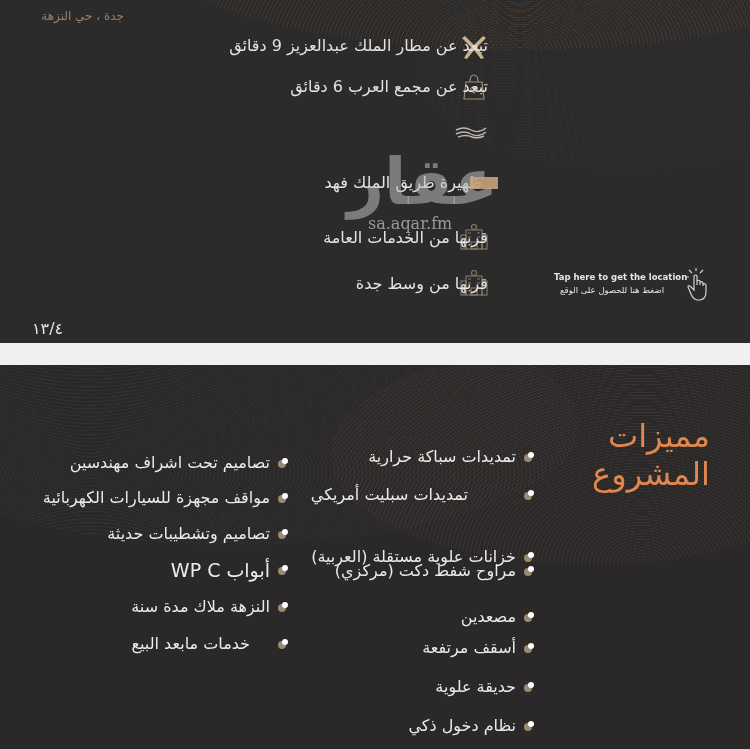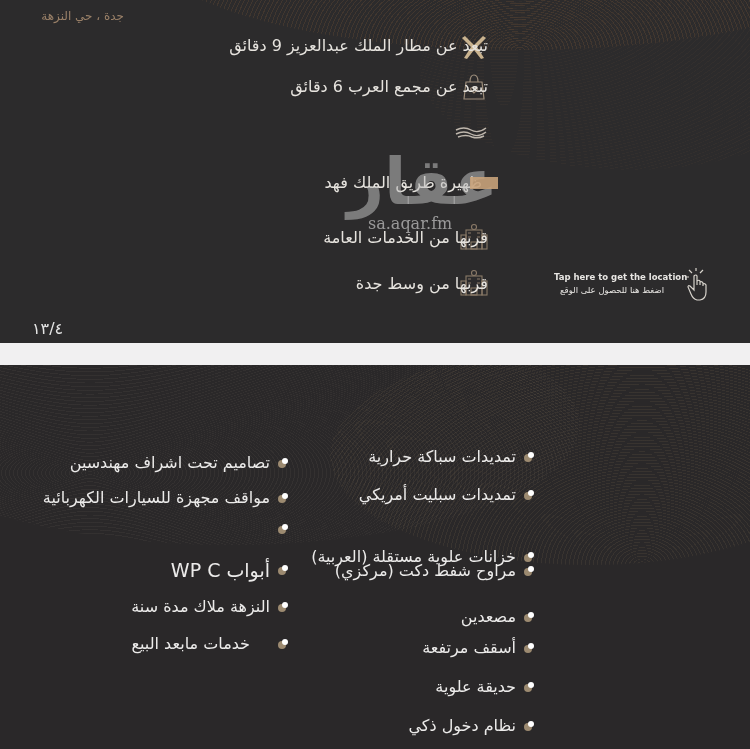--- a/index.html
+++ b/index.html
@@ -125,26 +125,30 @@
     </div>
   </div>
 
   <div class="page-num">١٣/٤</div>
 </div>
 
 <div id="slide-bottom" class="slide">
   <div class="wave wave-b-1"></div>
   <div class="wave wave-b-2"></div>
 
+  <div class="b-title">
+    <div>مميزات</div>
+    <div>المشروع</div>
+  </div>
 
   <div class="b-item col-r" style="top:82px;">
       <span class="bullet"></span>
       <span>تمديدات سباكة حرارية</span>
     </div>
-  <div class="b-item col-r" style="top:120px;">
+  <div class="b-item col-r" style="top:120px;gap:48px;">
       <span class="bullet"></span>
       <span>تمديدات سبليت أمريكي</span>
     </div>
   <div class="b-item col-r" style="top:158px;margin-top:24px;">
       <span class="bullet"></span>
       <span>خزانات علوية مستقلة (العربية)</span>
     </div>
   <div class="b-item col-r" style="top:196px;">
       <span class="bullet"></span>
       <span>مراوح شفط دكت (مركزي)</span>
@@ -169,20 +173,21 @@
   <div class="b-item col-l" style="top:123px;">
       <span class="bullet"></span>
       <span>مواقف مجهزة للسيارات الكهربائية</span>
     </div>
   <div class="b-item col-l" style="top:88px;">
       <span class="bullet"></span>
       <span>تصاميم تحت اشراف مهندسين</span>
     </div>
   <div class="b-item col-l" style="top:159px;">
       <span class="bullet"></span>
+      <span>تصاميم وتشطيبات حديثة</span>
     </div>
   <div class="b-item col-l wpc" style="top:194px;">
       <span class="bullet"></span>
       <span>أبواب  WP C</span>
     </div>
   <div class="b-item col-l" style="top:232px;">
       <span class="bullet"></span>
       <span>النزهة ملاك مدة سنة</span>
     </div>
   <div class="b-item col-l" style="top:269px;gap:20px;">

